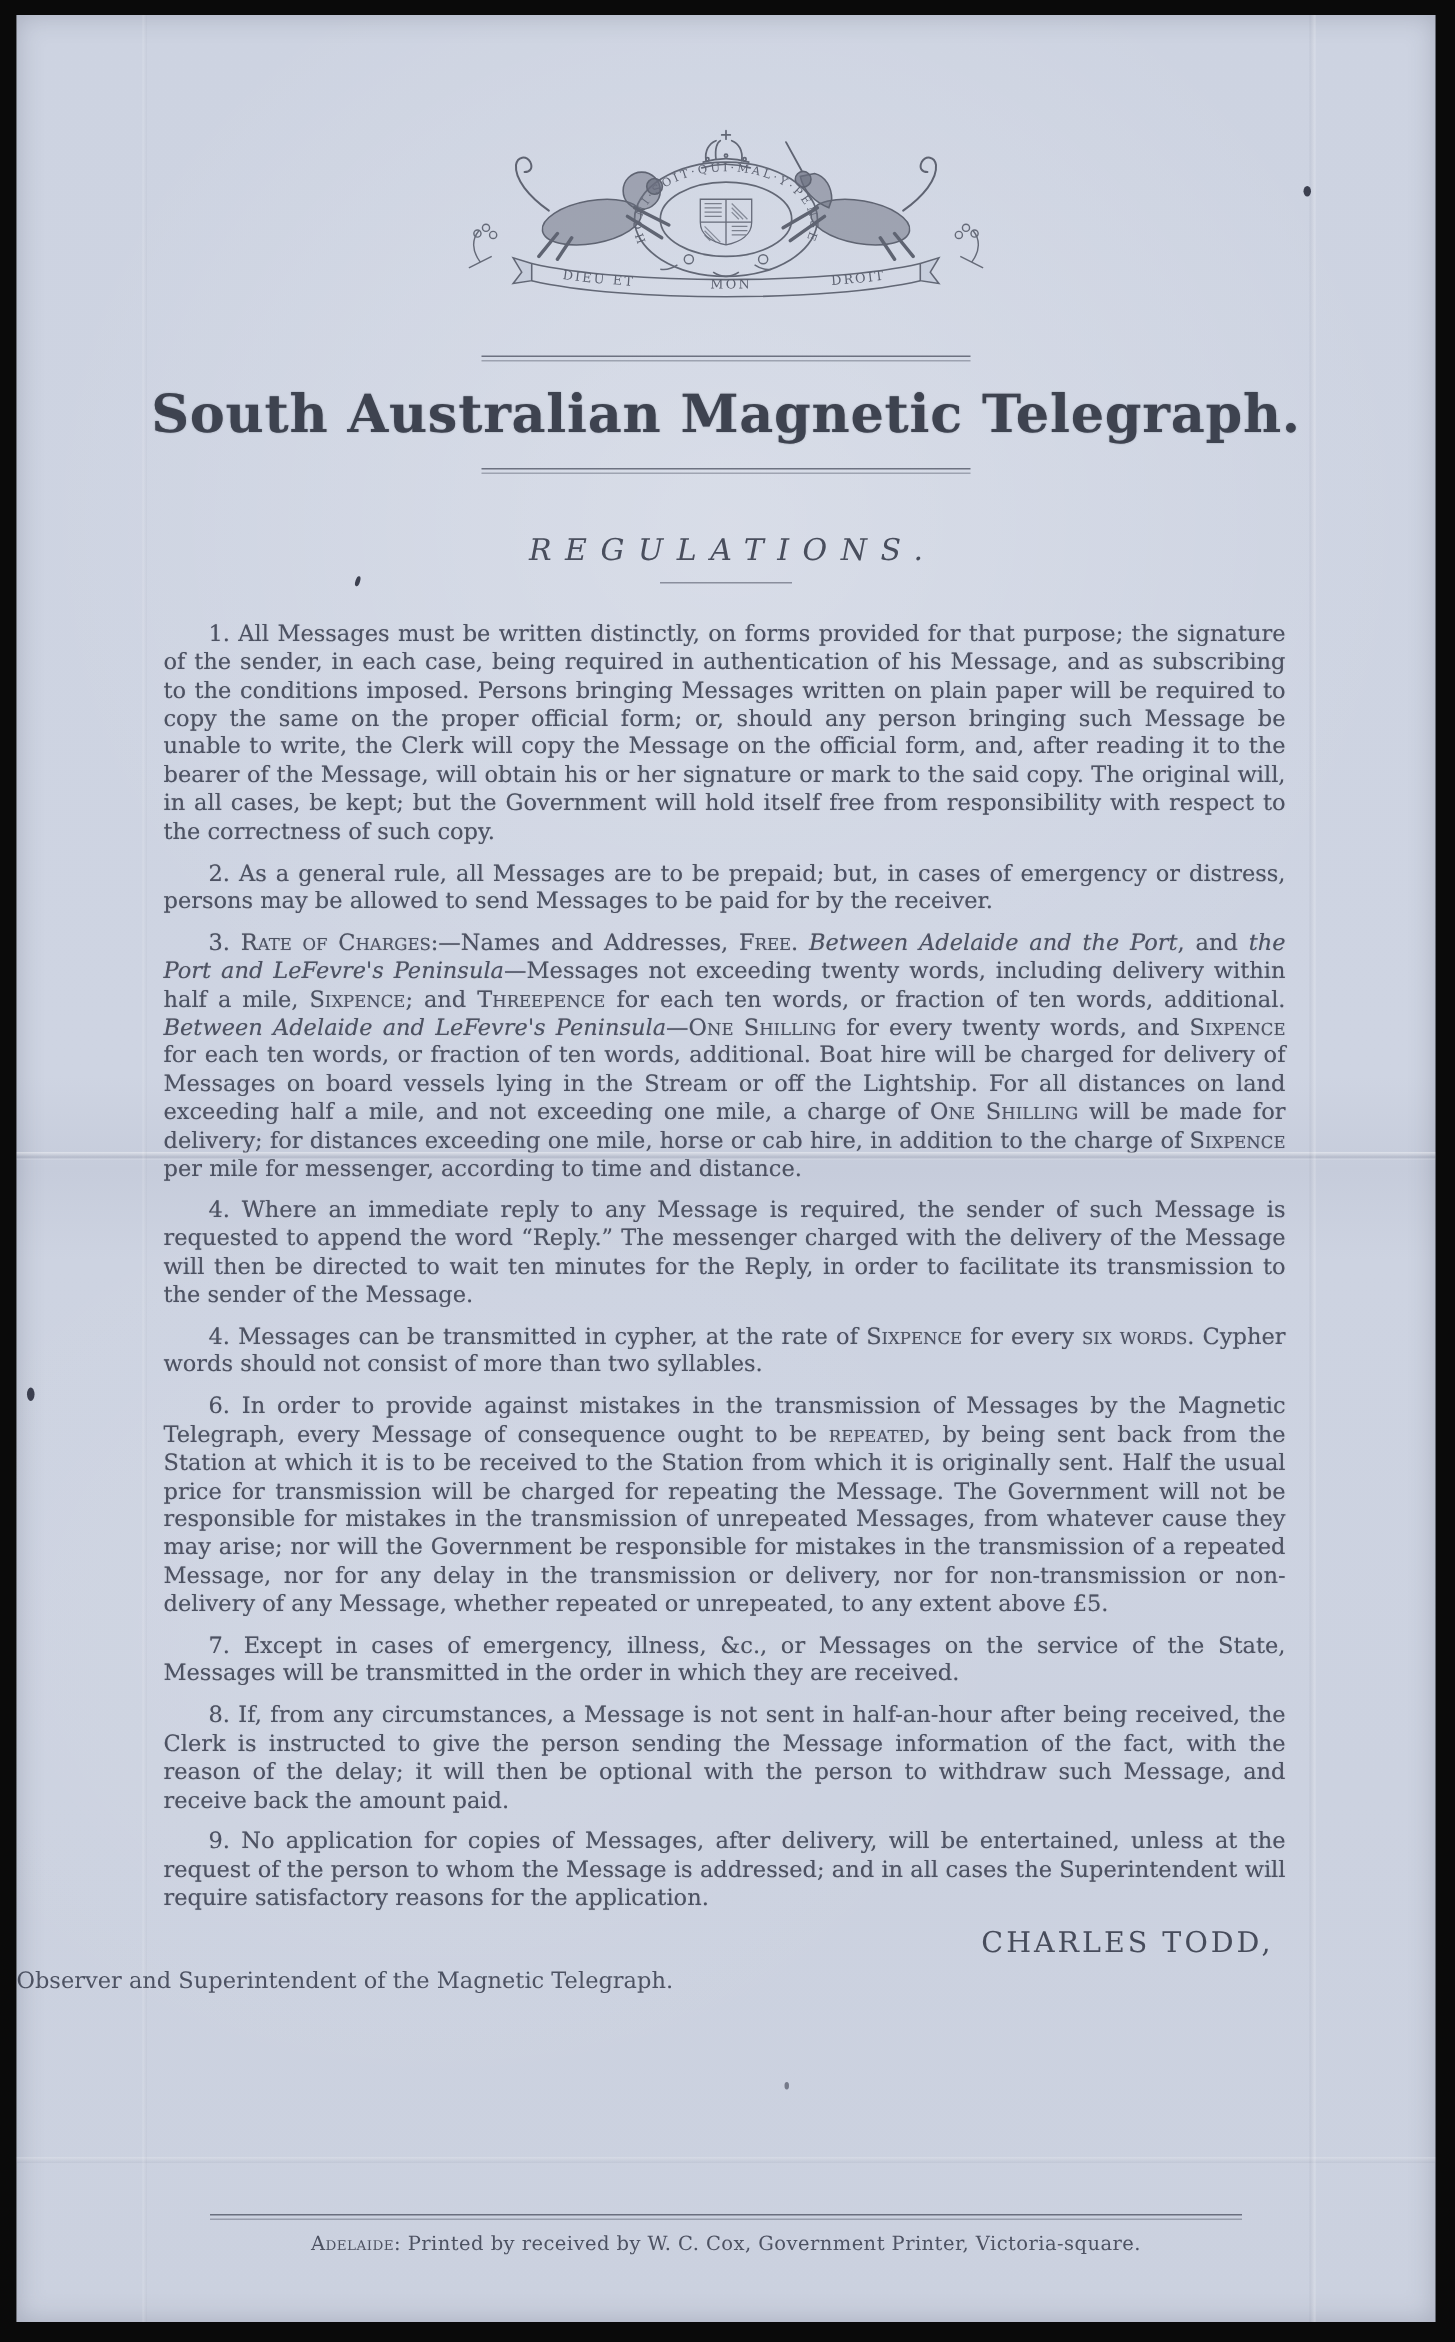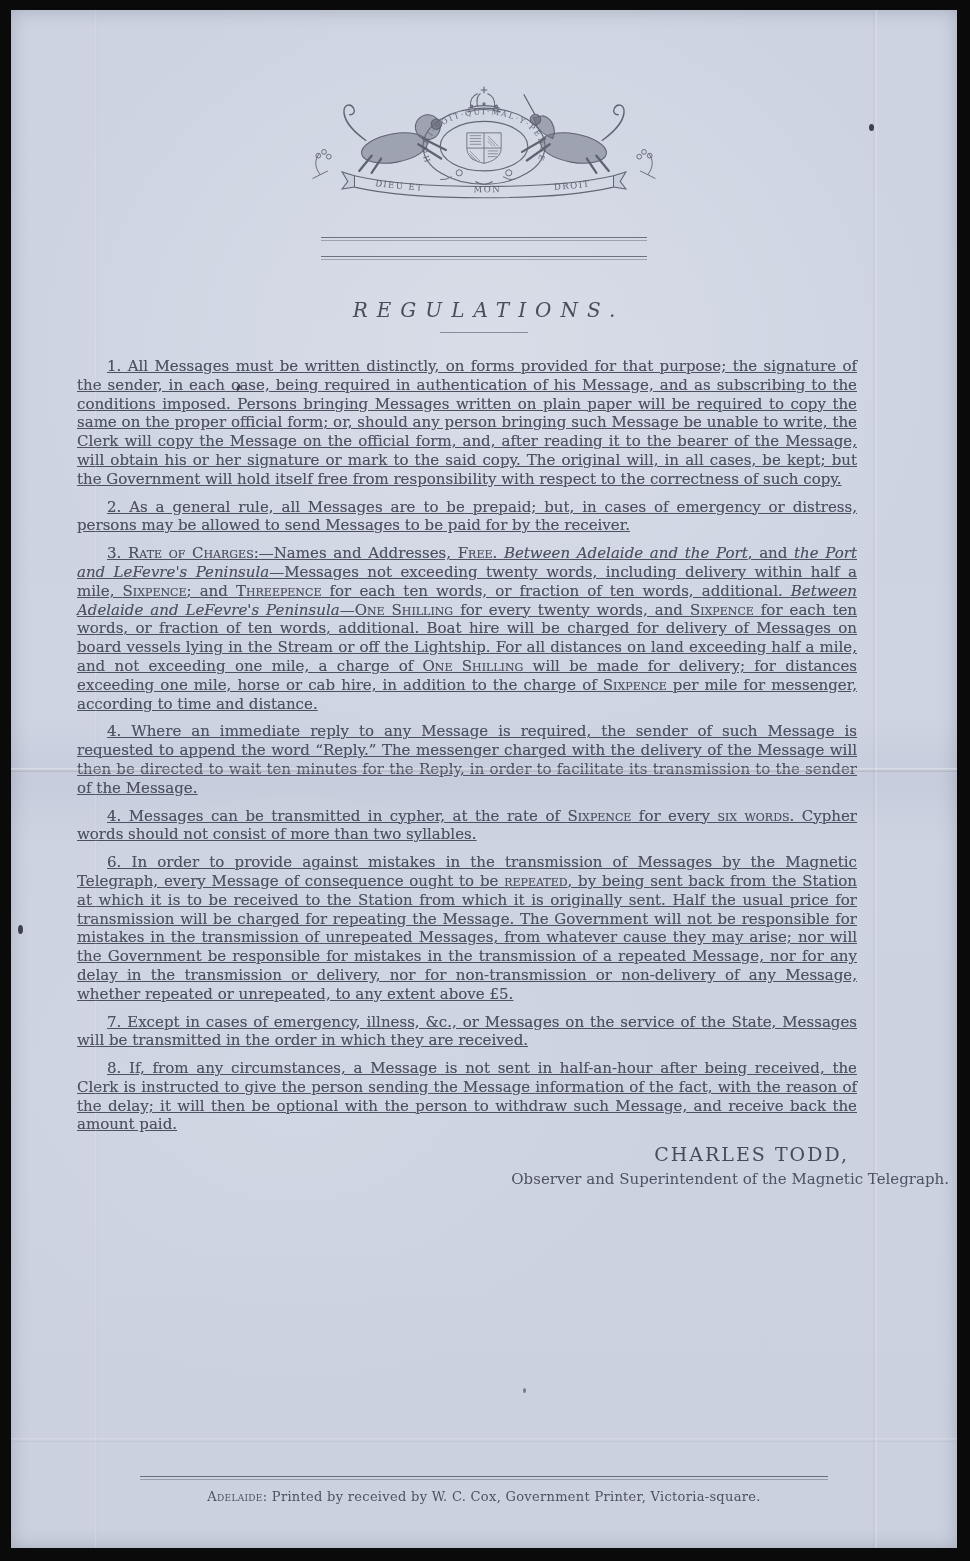--- a/index.html
+++ b/index.html
@@ -26,27 +26,27 @@
   .ribbon-text{font-size:9px;letter-spacing:1.5px;fill:#4c5160;font-family:"DejaVu Serif",serif;}
   .rule-double{height:2px;border-top:1px solid rgba(74,79,95,0.75);border-bottom:1px solid rgba(74,79,95,0.40);}
   .rule-top{width:326px;margin:26px auto 0;}
   .rule-under-title{width:326px;margin:15px auto 0;}
   .title{margin:16px 8px 0;text-align:center;font-size:35px;line-height:1.15;font-weight:900;
          color:var(--title_ink,#3e4350);white-space:nowrap;letter-spacing:0.5px;
          text-shadow:0 0 1px rgba(62,67,80,0.55);}
   .heading{margin:38px 0 0;text-align:center;font-size:20px;font-weight:400;
            letter-spacing:9px;color:#494e5d;text-indent:9px;font-style:italic;}
   .rule-short{width:88px;height:0;border-top:1px solid rgba(74,79,95,0.55);margin:10px auto 0;}
-  .bodycol{margin:24px 100px 0 66px;text-decoration:underline;}
+  .bodycol{margin:24px 100px 0 98px;}
   .para{margin:0 0 9px;text-align:justify;text-indent:30px;font-size:15px;line-height:18.8px;
         text-shadow:0 0 0.5px rgba(77,82,98,0.5);}
   .para .sc{font-variant:small-caps;}
   .para .i{font-style:italic;}
   .sig-name{margin-top:8px;text-align:right;padding-right:108px;font-size:19px;letter-spacing:2px;color:#474c5b;}
-  .sig-role{margin-top:5px;text-align:right;padding-right:8px;font-size:15px;}
+  .sig-role{margin-top:5px;padding-right:8px;font-size:15px;}
   .dateline{margin:38px 0 0 17px;font-size:15px;}
   .imprint-block{position:absolute;left:0;right:0;bottom:44px;}
   .rule-bottom{width:688px;margin:0 auto;}
   .imprint{margin-top:9px;text-align:center;font-size:13px;letter-spacing:0.3px;}
   .imprint .sc{font-variant:small-caps;text-align:center;}
   .speck{position:absolute;background:#3c4050;border-radius:50%;}
   .speck1{left:7px;top:915px;width:5px;height:9px;}
   .speck2{left:858px;top:114px;width:5px;height:7px;}
   .speck3{left:226px;top:374px;width:3px;height:7px;transform:rotate(18deg);}
   .speck4{left:512px;top:1378px;width:3px;height:5px;opacity:.6;}
@@ -140,35 +140,37 @@
           <circle cx="378" cy="88" r="2.5"></circle>
           <circle cx="373" cy="93" r="2.5"></circle>
         <circle cx="184" cy="110" r="3.2"></circle>
           <circle cx="236" cy="110" r="3.2"></circle>
         <path d="M176,114 q-6,4 -12,3 m66,-3 q6,4 12,3"></path>
       </g>
     </svg>
 
     <div class="rule-double rule-top"></div>
 
+    <h1 class="title">South Australian Magnetic Telegraph.</h1>
 
     <div class="rule-double rule-under-title"></div>
 
     <h2 class="heading">REGULATIONS.</h2>
     <div class="rule-short"></div>
 
     <div class="bodycol">
         <p class="para"><span>1. All Messages must be written distinctly, on forms provided for that purpose; the signature of the sender, in each case, being required in authentication of his Message, and as subscribing to the conditions imposed.  Persons bringing Messages written on plain paper will be required to copy the same on the proper official form; or, should any person bringing such Message be unable to write, the Clerk will copy the Message on the official form, and, after reading it to the bearer of the Message, will obtain his or her signature or mark to the said copy.  The original will, in all cases, be kept; but the Government will hold itself free from responsibility with respect to the correctness of such copy.</span></p>
         <p class="para"><span>2. As a general rule, all Messages are to be prepaid; but, in cases of emergency or distress, persons may be allowed to send Messages to be paid for by the receiver.</span></p>
         <p class="para"><span>3. </span><span class="sc">Rate of Charges</span><span>:—Names and Addresses, </span><span class="sc">Free</span><span>.  </span><span class="i">Between Adelaide and the Port</span><span>, and </span><span class="i">the Port and LeFevre's Peninsula</span><span>—Messages not exceeding twenty words, including delivery within half a mile, </span><span class="sc">Sixpence</span><span>; and </span><span class="sc">Threepence</span><span> for each ten words, or fraction of ten words, additional.  </span><span class="i">Between Adelaide and LeFevre's Peninsula</span><span>—</span><span class="sc">One Shilling</span><span> for every twenty words, and </span><span class="sc">Sixpence</span><span> for each ten words, or fraction of ten words, additional.  Boat hire will be charged for delivery of Messages on board vessels lying in the Stream or off the Lightship.  For all distances on land exceeding half a mile, and not exceeding one mile, a charge of </span><span class="sc">One Shilling</span><span> will be made for delivery; for distances exceeding one mile, horse or cab hire, in addition to the charge of </span><span class="sc">Sixpence</span><span> per mile for messenger, according to time and distance.</span></p>
         <p class="para"><span>4. Where an immediate reply to any Message is required, the sender of such Message is requested to append the word “Reply.”  The messenger charged with the delivery of the Message will then be directed to wait ten minutes for the Reply, in order to facilitate its transmission to the sender of the Message.</span></p>
         <p class="para"><span>4. Messages can be transmitted in cypher, at the rate of </span><span class="sc">Sixpence</span><span> for every </span><span class="sc">six words</span><span>.  Cypher words should not consist of more than two syllables.</span></p>
         <p class="para"><span>6. In order to provide against mistakes in the transmission of Messages by the Magnetic Telegraph, every Message of consequence ought to be </span><span class="sc">repeated</span><span>, by being sent back from the Station at which it is to be received to the Station from which it is originally sent.  Half the usual price for transmission will be charged for repeating the Message.  The Government will not be responsible for mistakes in the transmission of unrepeated Messages, from whatever cause they may arise; nor will the Government be responsible for mistakes in the transmission of a repeated Message, nor for any delay in the transmission or delivery, nor for non-transmission or non-delivery of any Message, whether repeated or unrepeated, to any extent above £5.</span></p>
         <p class="para"><span>7. Except in cases of emergency, illness, &amp;c., or Messages on the service of the State, Messages will be transmitted in the order in which they are received.</span></p>
         <p class="para"><span>8. If, from any circumstances, a Message is not sent in half-an-hour after being received, the Clerk is instructed to give the person sending the Message information of the fact, with the reason of the delay; it will then be optional with the person to withdraw such Message, and receive back the amount paid.</span></p>
+        <p class="para"><span>9. No application for copies of Messages, after delivery, will be entertained, unless at the request of the person to whom the Message is addressed; and in all cases the Superintendent will require satisfactory reasons for the application.</span></p>
       </div>
 
     <div class="sig-name">CHARLES TODD,</div>
     <div class="sig-role">Observer and Superintendent of the Magnetic Telegraph.</div>
 
 
     <div class="imprint-block">
       <div class="rule-double rule-bottom"></div>
       <div class="imprint"><span class="sc">Adelaide</span><span>: Printed by received by W. C. Cox, Government Printer, Victoria-square.</span></div>
     </div>

